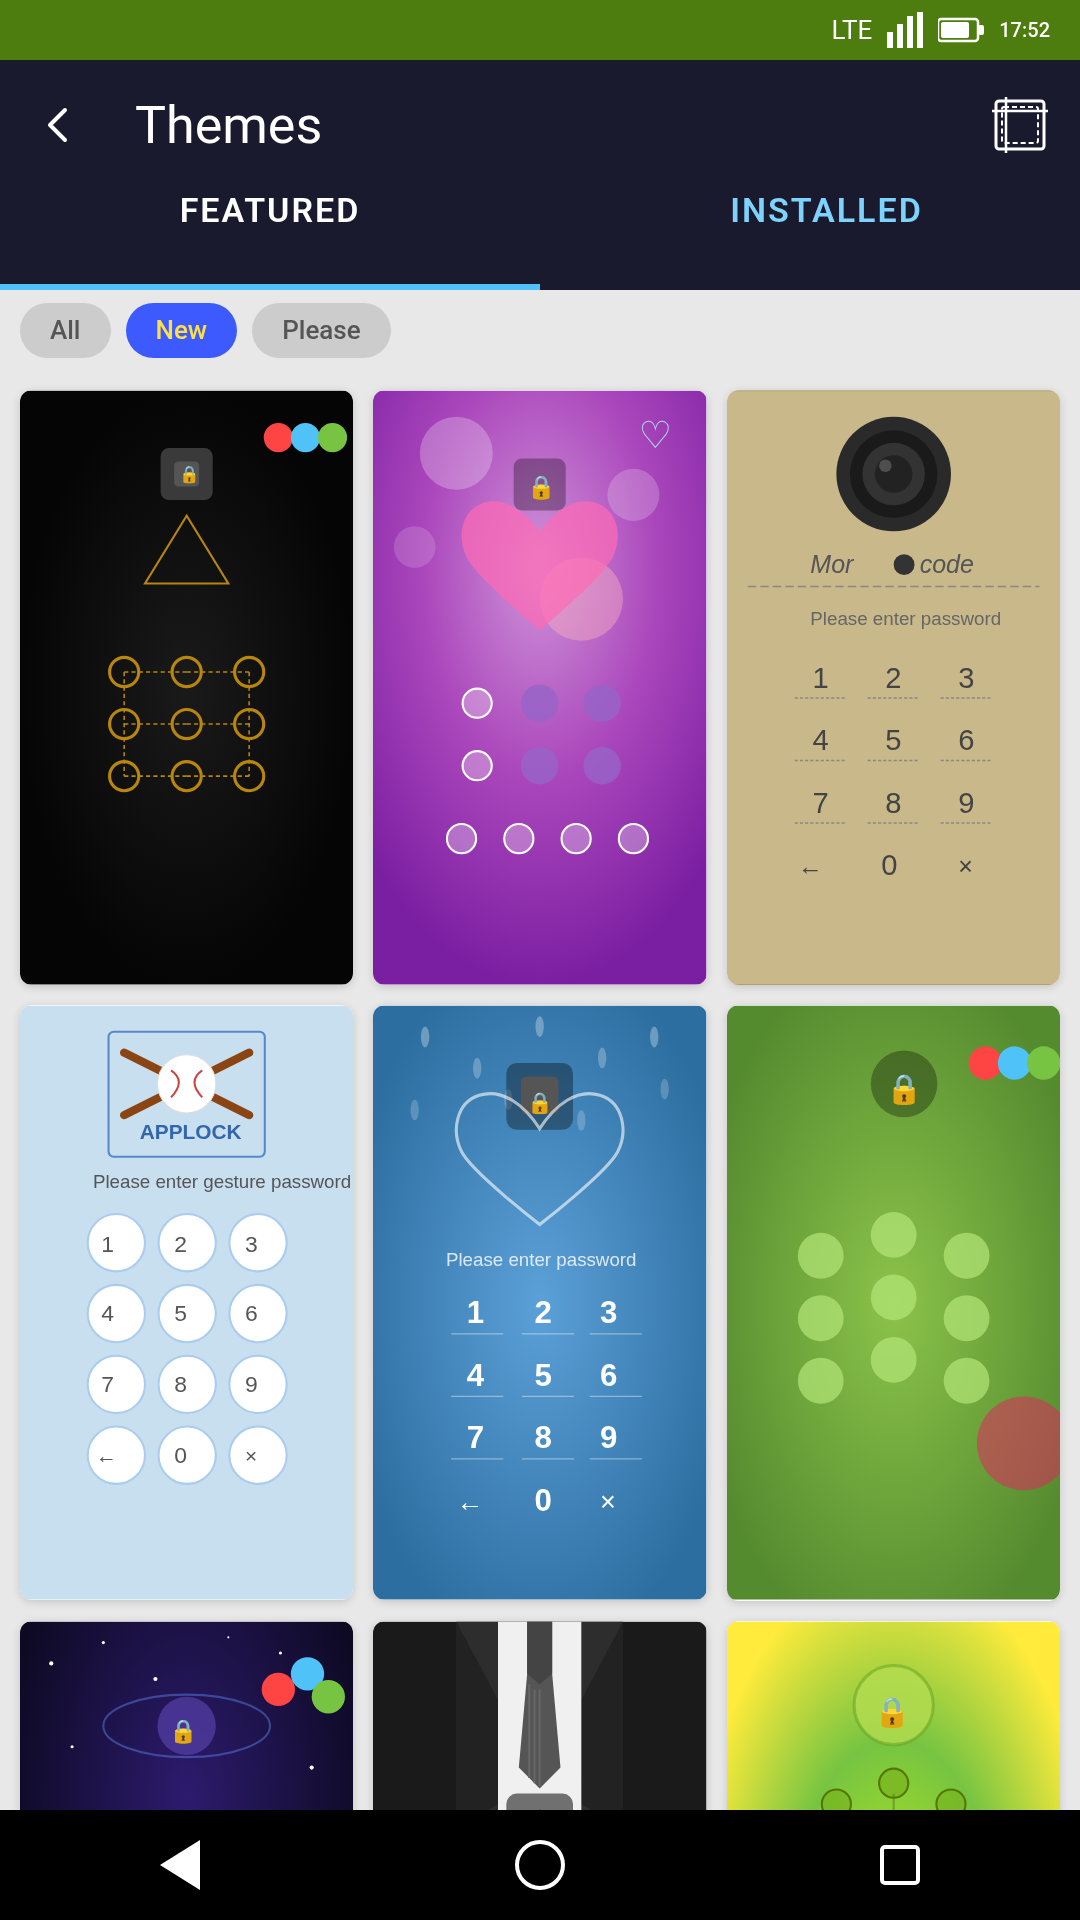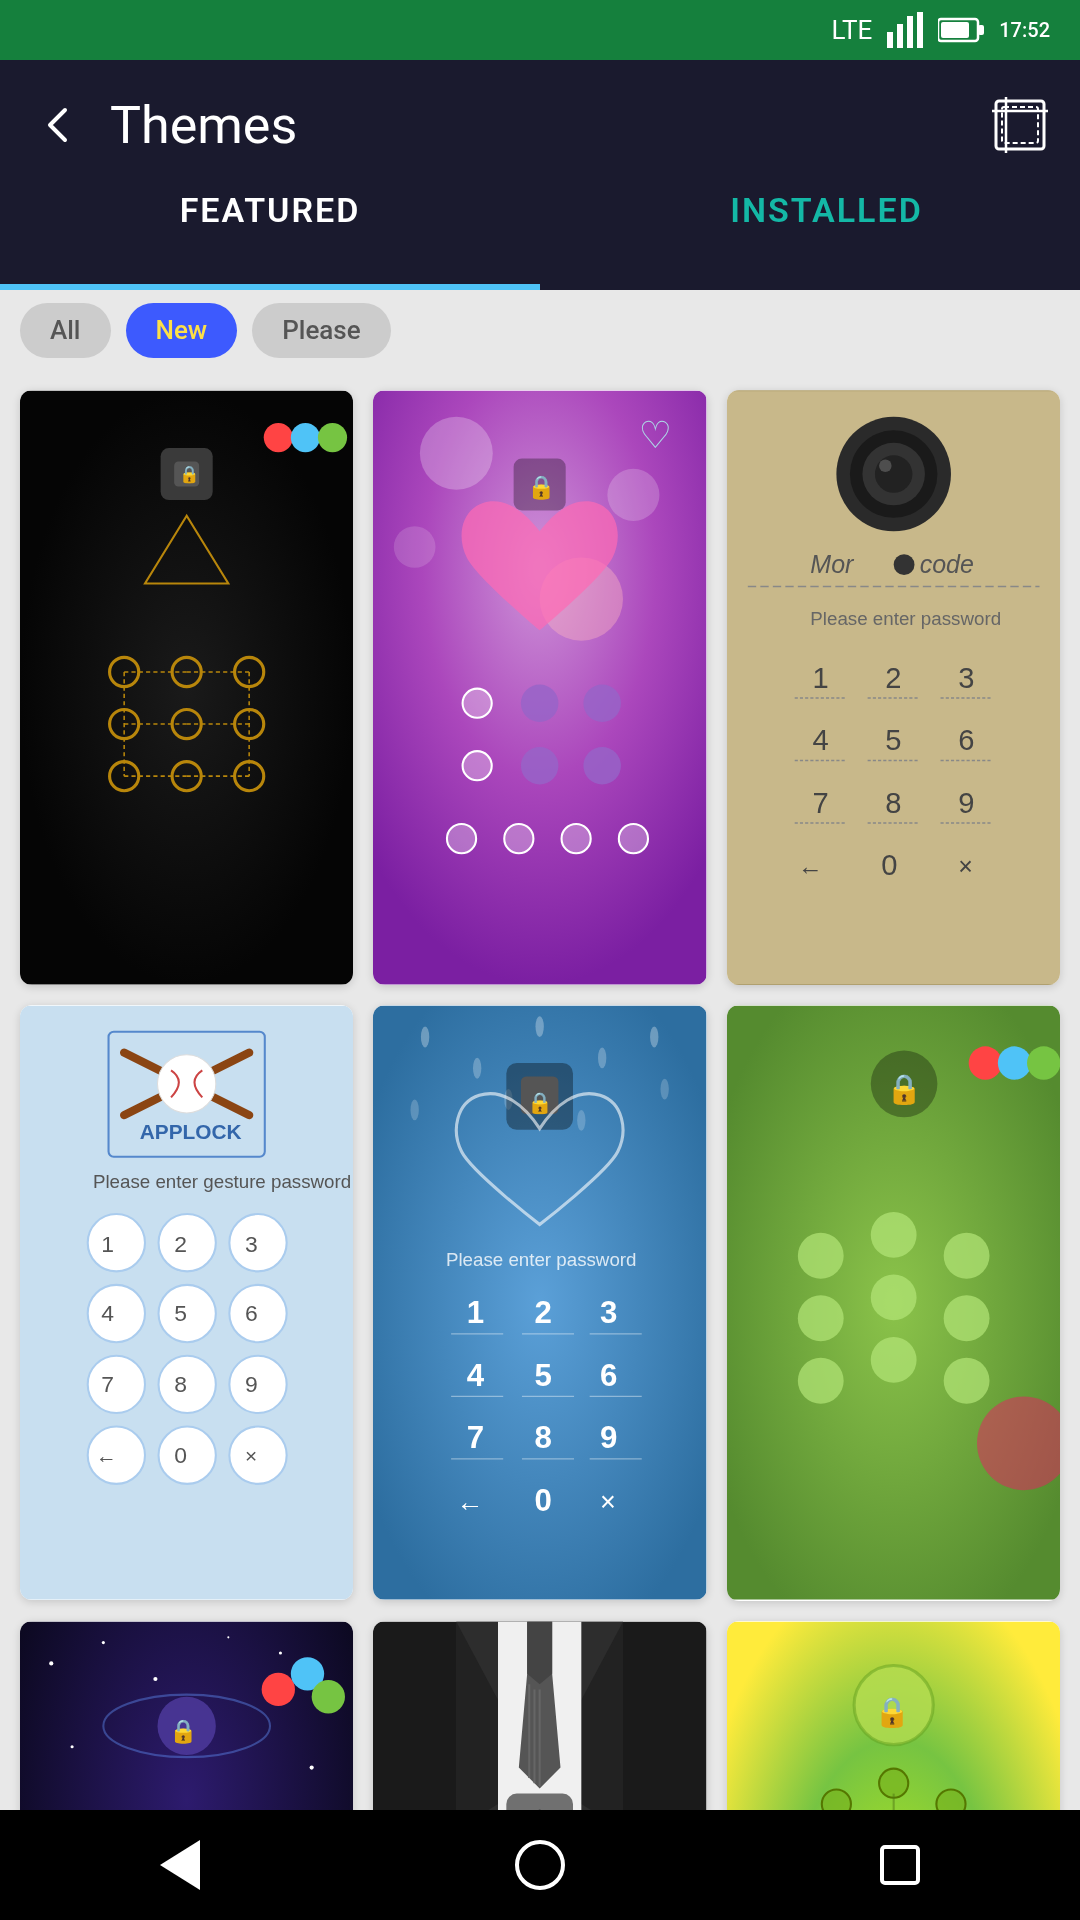--- a/index.html
+++ b/index.html
@@ -14,21 +14,21 @@
       background-color: #f0f0f0;
       font-family: 'Roboto', Arial, sans-serif;
       overflow: hidden;
       position: relative;
     }
 
     
     .status-bar {
       width: 100%;
       height: 60px;
-      background-color: #15803d;
+      background-color: #4d7c0f;
       display: flex;
       align-items: center;
       justify-content: flex-end;
       padding: 0 30px;
       gap: 20px;
     }
 
     .status-bar-text {
       color: #ffffff;
       font-size: 20px;
@@ -42,21 +42,21 @@
     }
 
     
     .header {
       width: 100%;
       height: 130px;
       background-color: #1a1a2e;
       display: flex;
       align-items: center;
       padding: 0 30px;
-      gap: 20px;
+      gap: 45px;
     }
 
     .back-btn {
       color: #ffffff;
       font-size: 50px;
       cursor: pointer;
       display: flex;
       align-items: center;
       justify-content: center;
       width: 60px;
@@ -108,21 +108,21 @@
       content: '';
       position: absolute;
       bottom: 0;
       left: 0;
       right: 0;
       height: 6px;
       background-color: #4fc3f7;
     }
 
     .tab.inactive .tab-label {
-      color: #14b8a6;
+      color: #7dd3fc;
       margin-left: 33px;
     }
 
     
     .filter-row {
       width: 100%;
       height: 80px;
       background-color: #e8e8e8;
       display: flex;
       align-items: center;

